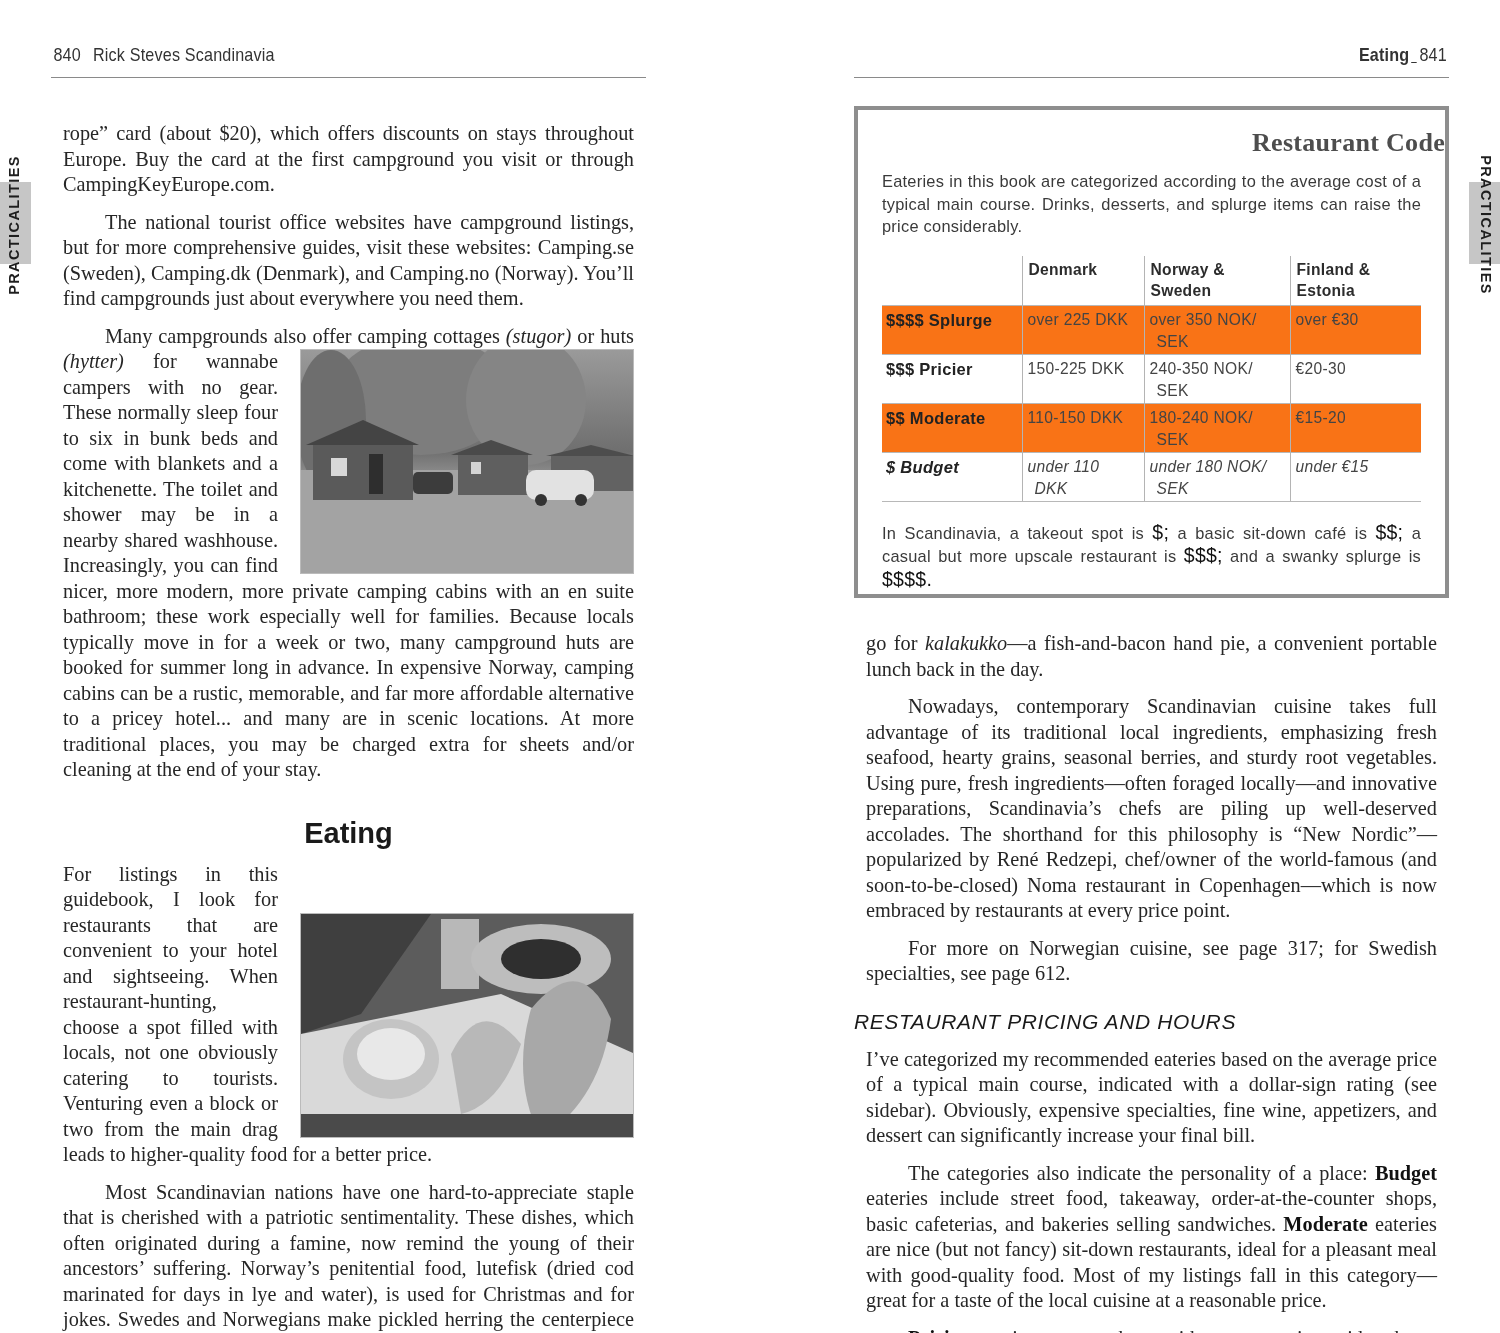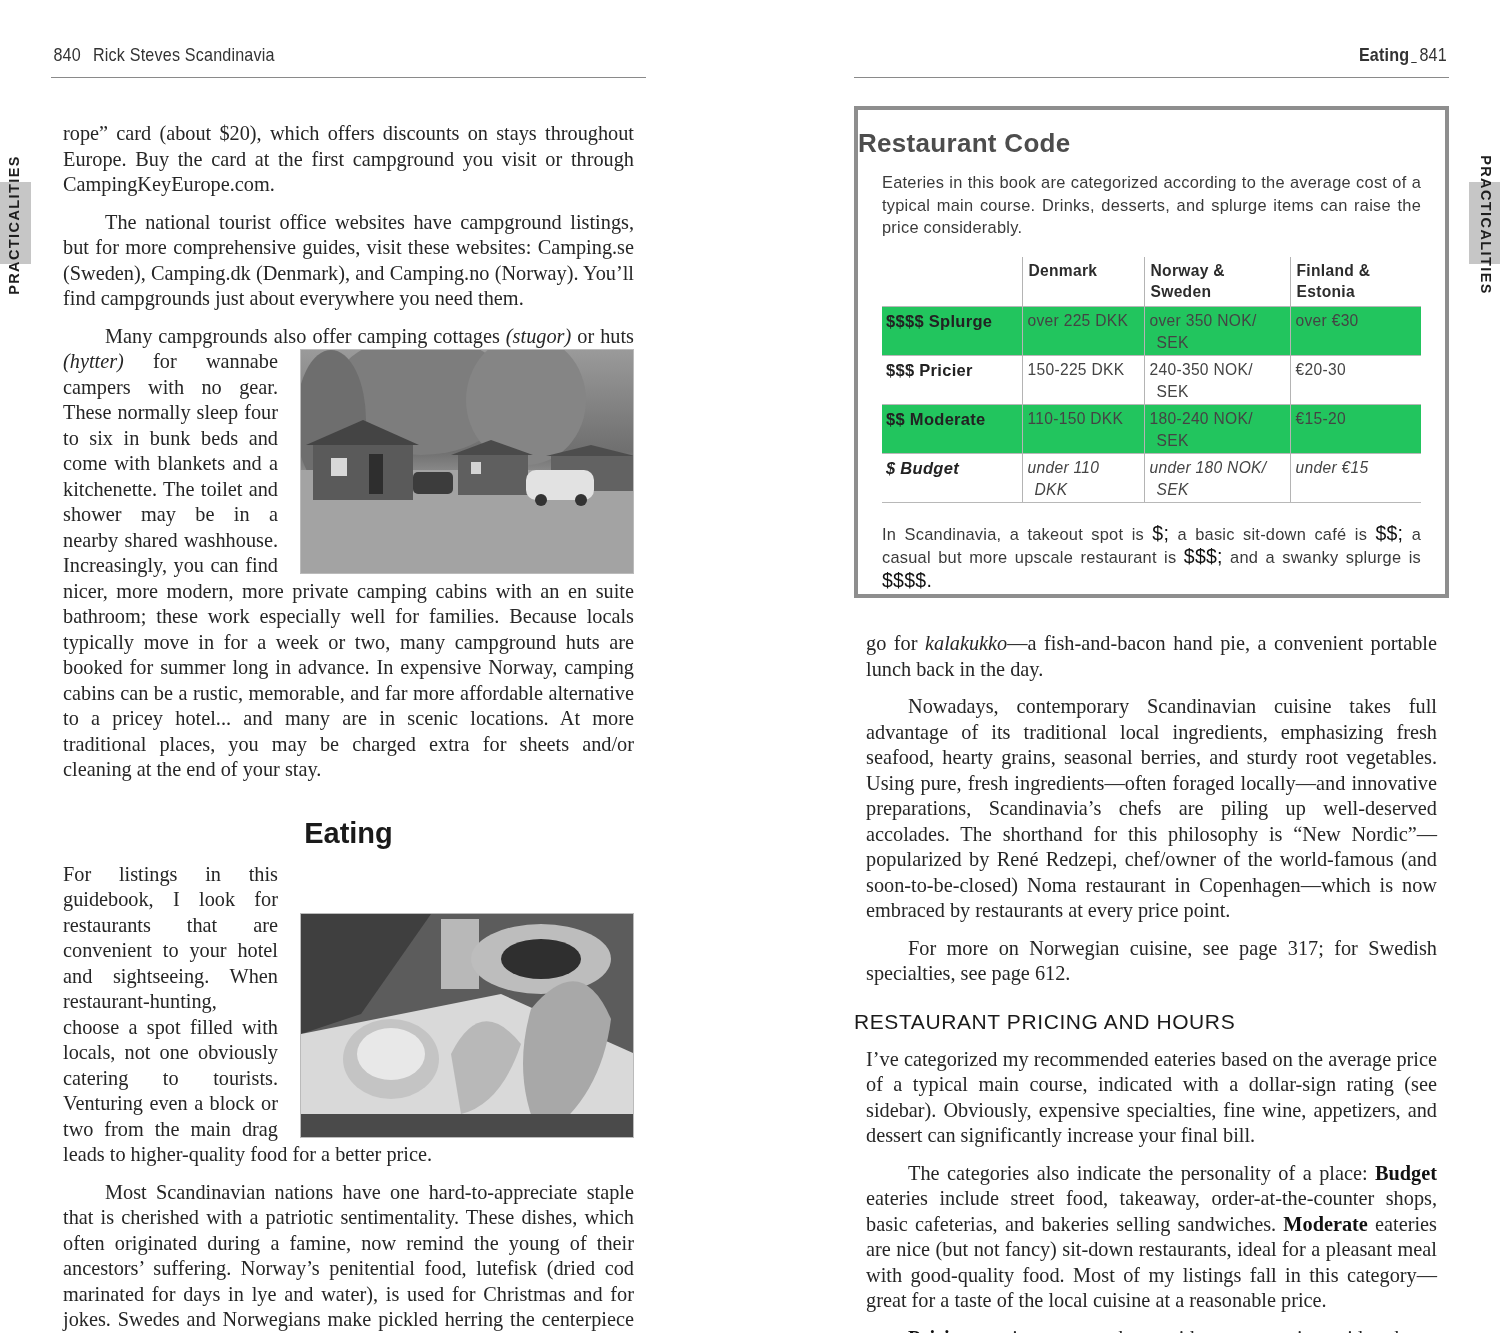--- a/index.html
+++ b/index.html
@@ -37,33 +37,33 @@
   .body-text em { font-style: italic; }
   .body-text b { font-weight: bold; color: #111; }
 
   .photo { float: right; margin-left: 22px; border: 1px solid #bbb; overflow: hidden; position: relative; }
   .photo svg { display: block; }
 
   .heading-eating { text-align: center; font-family: "Liberation Sans", "DejaVu Sans", sans-serif; font-weight: bold;
     font-size: 29px; color: #1a1a1a; margin: 33px 0 10px 0; text-indent: 0; line-height: 34px; }
 
   .subhead { font-family: "Liberation Sans", "DejaVu Sans", sans-serif; font-size: 21px; letter-spacing: 0.6px; color: #1a1a1a;
-    margin-top: 22px; line-height: 26px; text-align: left; }
+    margin-top: 22px; line-height: 26px; text-align: left; font-style: italic; }
 
   
   .code-box { position: absolute; left: 104px; top: 106px; width: 595px; height: 492px; border: 4px solid #8e8e8e; background: #fff;
     font-family: "Liberation Sans", "DejaVu Sans", sans-serif; color: #3a3a3a; }
-  .code-box h2 { text-align: left; font-size: 26px; font-weight: bold; color: #4d4d4d; margin-top: 18px; letter-spacing: 0.3px; }
+  .code-box h2 { text-align: right; font-size: 26px; font-weight: bold; color: #4d4d4d; margin-top: 18px; letter-spacing: 0.3px; font-family: Liberation Serif, serif; }
   .code-box .intro { margin: 12px 24px 0 24px; font-size: 16.4px; line-height: 22.5px; text-align: justify; letter-spacing: 0.25px; }
   .code-table { margin: 18px 24px 0 24px; width: calc(100% - 48px); border-collapse: collapse; font-size: 15.6px; letter-spacing: 0.3px; }
   .code-table th { text-align: left; font-weight: bold; vertical-align: top; padding: 3px 6px 4px 6px; line-height: 21px; color: #2c2c2c; }
   .code-table td { vertical-align: top; padding: 3px 5px 1px 5px; line-height: 22px; color: #444; border-top: 1.5px solid #b8b8b8; }
   .code-table th + th, .code-table td + td { border-left: 1px solid #b4b4b4; }
   .code-table tr:last-child td { border-bottom: 1.5px solid #b8b8b8; font-style: italic; }
-  .code-table tr.shaded td { background: #22c55e; }
+  .code-table tr.shaded td { background: #f97316; }
   .code-table td.tier { font-weight: bold; color: #222; font-size: 16.5px; padding-left: 4px; }
   .code-table .wrap2 { display: block; padding-left: 7px; }
   .col1 { width: 140px; } .col2 { width: 122px; } .col3 { width: 146px; }
   .code-box .outro { margin: 19px 24px 0 24px; font-size: 16.4px; line-height: 22.5px; text-align: justify; letter-spacing: 0.25px; }
   .code-box .outro .sym { font-size: 19.5px; color: #111; font-weight: normal; }
 </style>
 </head>
 <body>
 
 <div class="page page-left">

